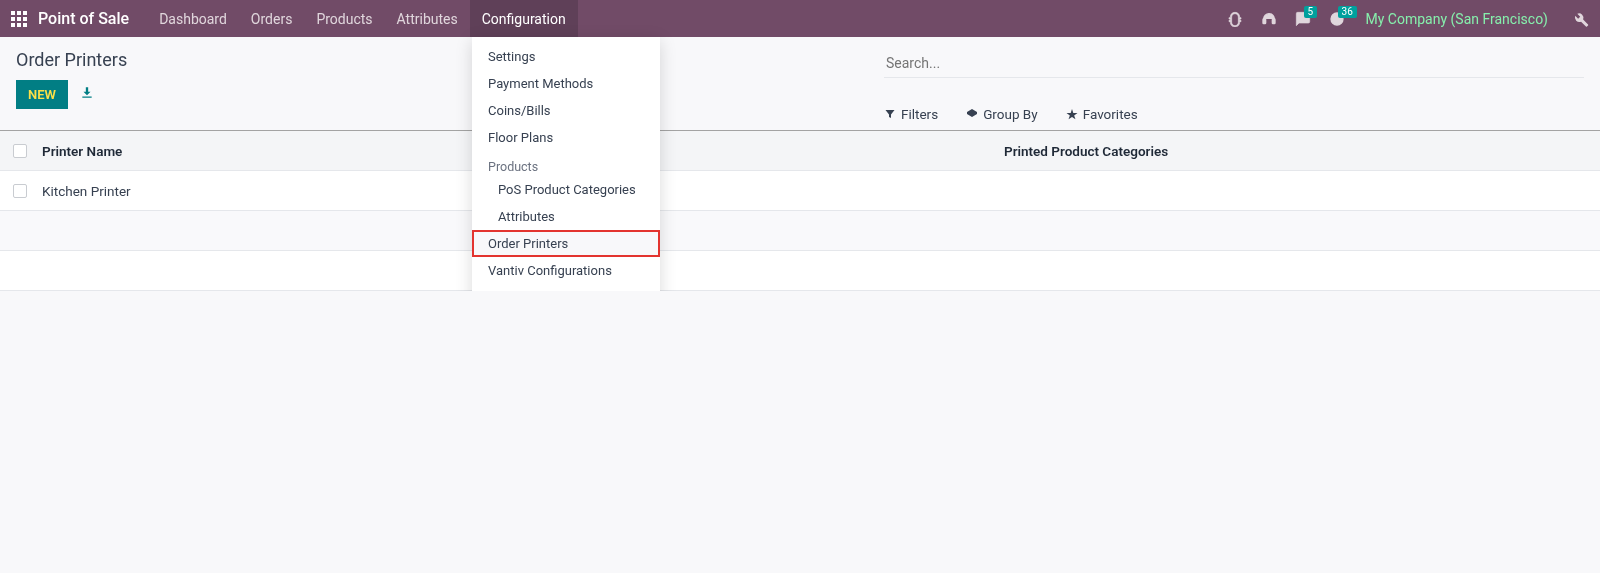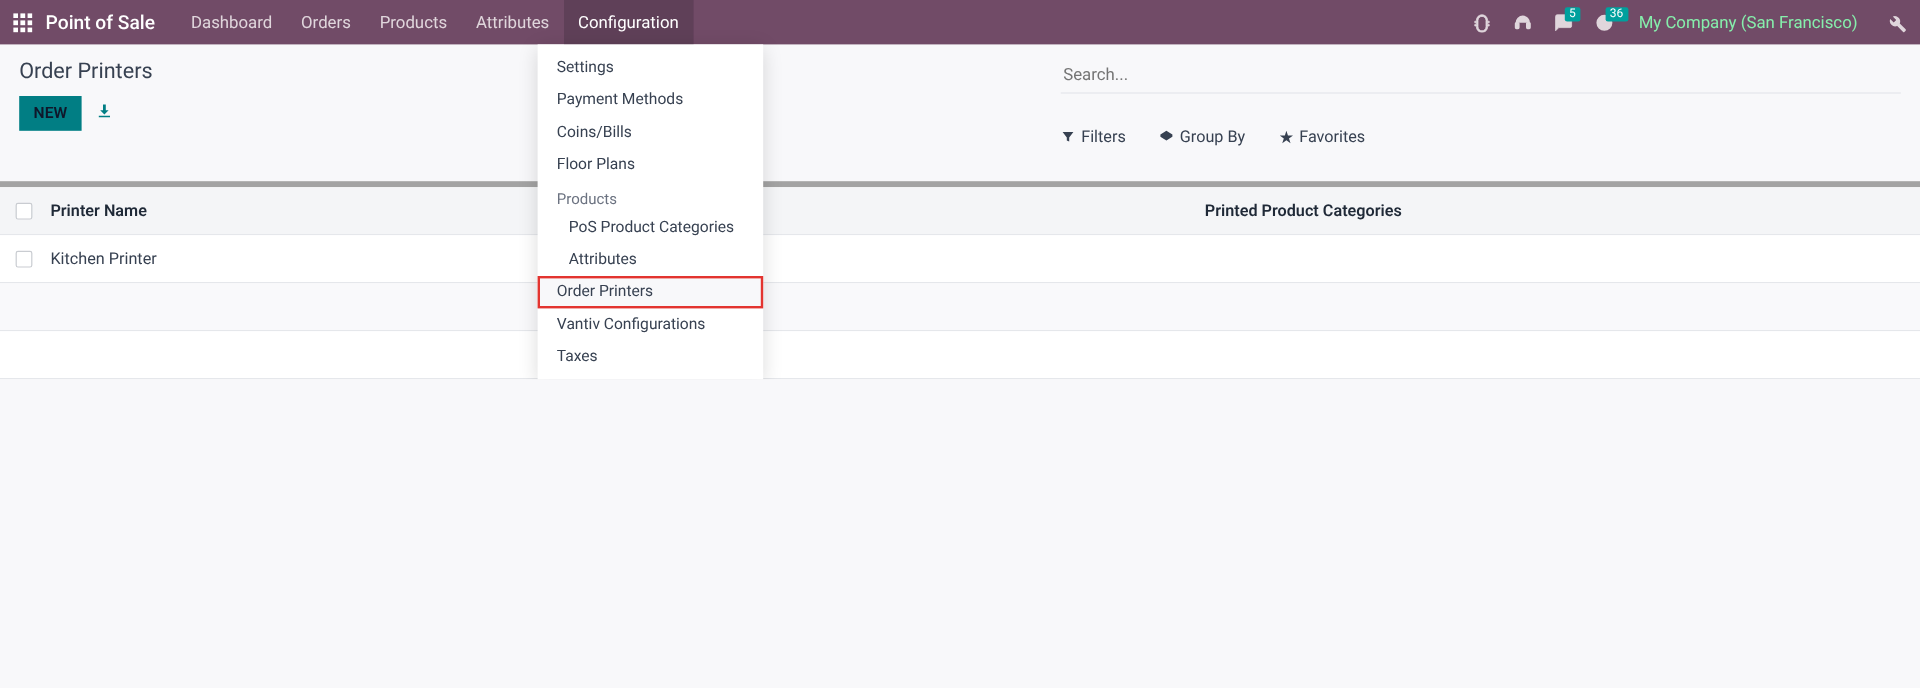--- a/index.html
+++ b/index.html
@@ -15,41 +15,41 @@
     .nav-item.active { background: #5f4058; color: #fff; }
     .nav-right { margin-left: auto; display: flex; align-items: center; height: 100%; }
     .nav-icon { display: flex; align-items: center; justify-content: center; width: 34px; height: 100%; cursor: pointer; position: relative; }
     .nav-icon svg { fill: #e0d6dc; stroke: #e0d6dc; }
     .badge { background: #00a09d; color: #fff; font-size: 10px; padding: 1px 4px; border-radius: 2px; position: absolute; top: 6px; left: 18px; line-height: 1; }
     .company { color: #86efac; padding: 0 12px; cursor: pointer; }
     .tools-icon { width: 40px; display:flex; justify-content:center; align-items:center; height:100%; cursor:pointer; }
     .tools-icon svg { fill: #e0d6dc; }
 
     
-    .dropdown { position: absolute; top: 37px; left: 448px; width: 188px; background: #fff; box-shadow: 0 4px 16px rgba(0,0,0,.15); z-index: 100; padding: 6px 0; }
+    .dropdown { position: absolute; top: 37px; left: 472px; width: 188px; background: #fff; box-shadow: 0 4px 16px rgba(0,0,0,.15); z-index: 100; padding: 6px 0; }
     .dd-item { padding: 6px 16px; font-size: 13px; color: #374151; cursor: pointer; }
     .dd-section-label { padding: 8px 16px 2px; font-size: 12.5px; color: #6b7280; cursor: default; }
     .dd-subitem { padding: 6px 16px 6px 26px; font-size: 13px; color: #374151; cursor: pointer; }
     .highlighted { outline: 2.5px solid #e3342f; outline-offset: -2px; background: #f8f8fa; }
 
     
     .content-header { display: flex; align-items: flex-start; padding: 12px 16px 0; }
     .left-head { flex: 1; }
     .page-title { font-size: 18px; color: #374151; margin-bottom: 10px; }
     .btn-row { display: flex; align-items: center; gap: 12px; }
-    .btn-new { background: #017e84; color: #0f172a; font-size: 13px; font-weight: 600; padding: 7px 12px; border: none; cursor: pointer; }
+    .btn-new { background: #017e84; color: #fde047; font-size: 13px; font-weight: 600; padding: 7px 12px; border: none; cursor: pointer; }
     .download-icon { color: #017e84; cursor: pointer; }
     .right-head { width: 700px; }
     .search-input { width: 100%; border: none; border-bottom: 1px solid #e5e7eb; padding: 6px 2px; font-size: 14px; background: transparent; outline: none; }
     .filter-row { display: flex; gap: 28px; padding: 12px 0 8px; }
     .filter-btn { display: flex; align-items: center; gap: 5px; font-size: 13.5px; color: #374151; cursor: pointer; margin-top: 16px; }
     .filter-btn svg { fill: #374151; }
 
     
-    .tbl { width: 100%; border-top: 5px solid #a3a3a3; margin-top: 21px; }
+    .tbl { width: 100%; border-top: 1px solid #a3a3a3; }
     .tbl-head { display: flex; align-items: center; height: 40px; background: #f4f5f7; border-bottom: 1px solid #e5e7eb; font-size: 13.5px; font-weight: 600; color: #1f2937; }
     .tbl-row { display: flex; align-items: center; height: 40px; border-bottom: 1px solid #e5e7eb; font-size: 13.5px; color: #374151; background:#fff; }
     .col-check { width: 40px; display: flex; justify-content: center; }
     .col-name { flex: 1; padding-left: 2px; }
     .col-cat { width: 610px; padding-left: 14px; }
     .chk { width: 14px; height: 14px; border: 1px solid #c9ccd1; border-radius: 2px; background:#fff; cursor:pointer; }
     .tag { display: inline-block; border: 1px solid #a3a7af; border-radius: 12px; padding: 2px 10px; font-size: 12.5px; color: #4b5563; }
 
     .blank-row { height: 40px; border-bottom: 1px solid #e5e7eb; background:#fff; }
     .blank-row.alt { background: #f9f9fb; }

